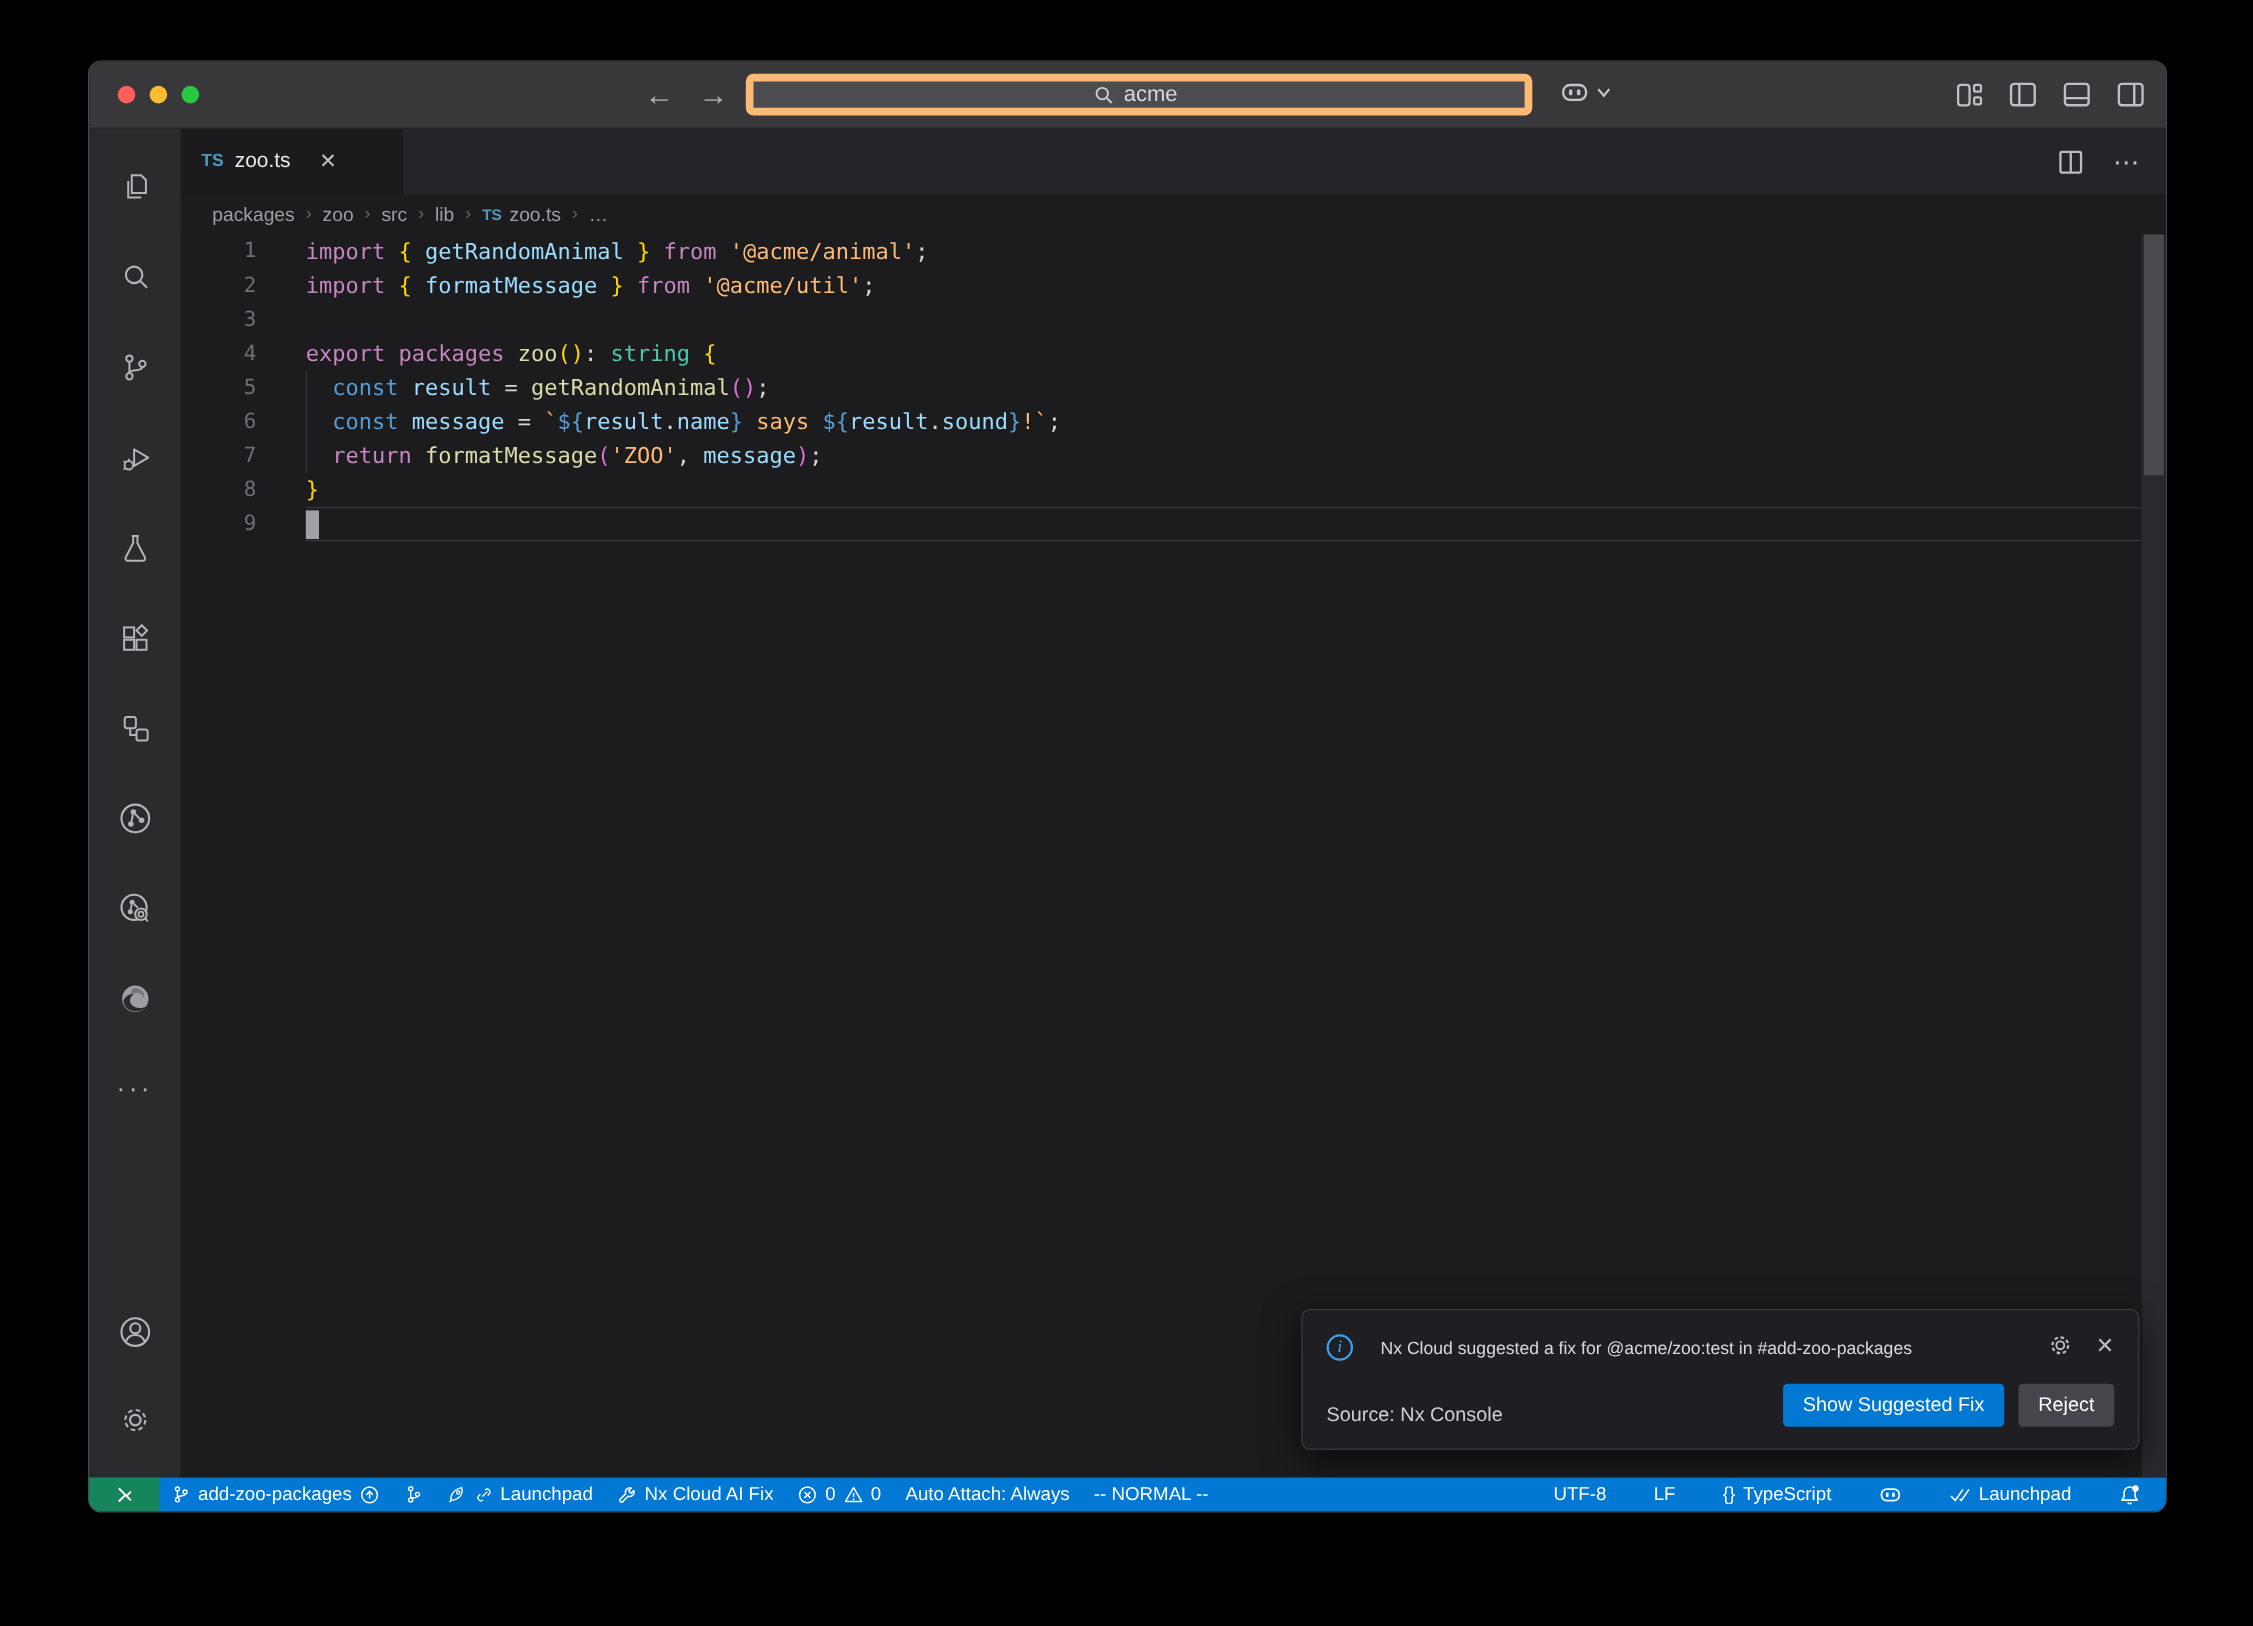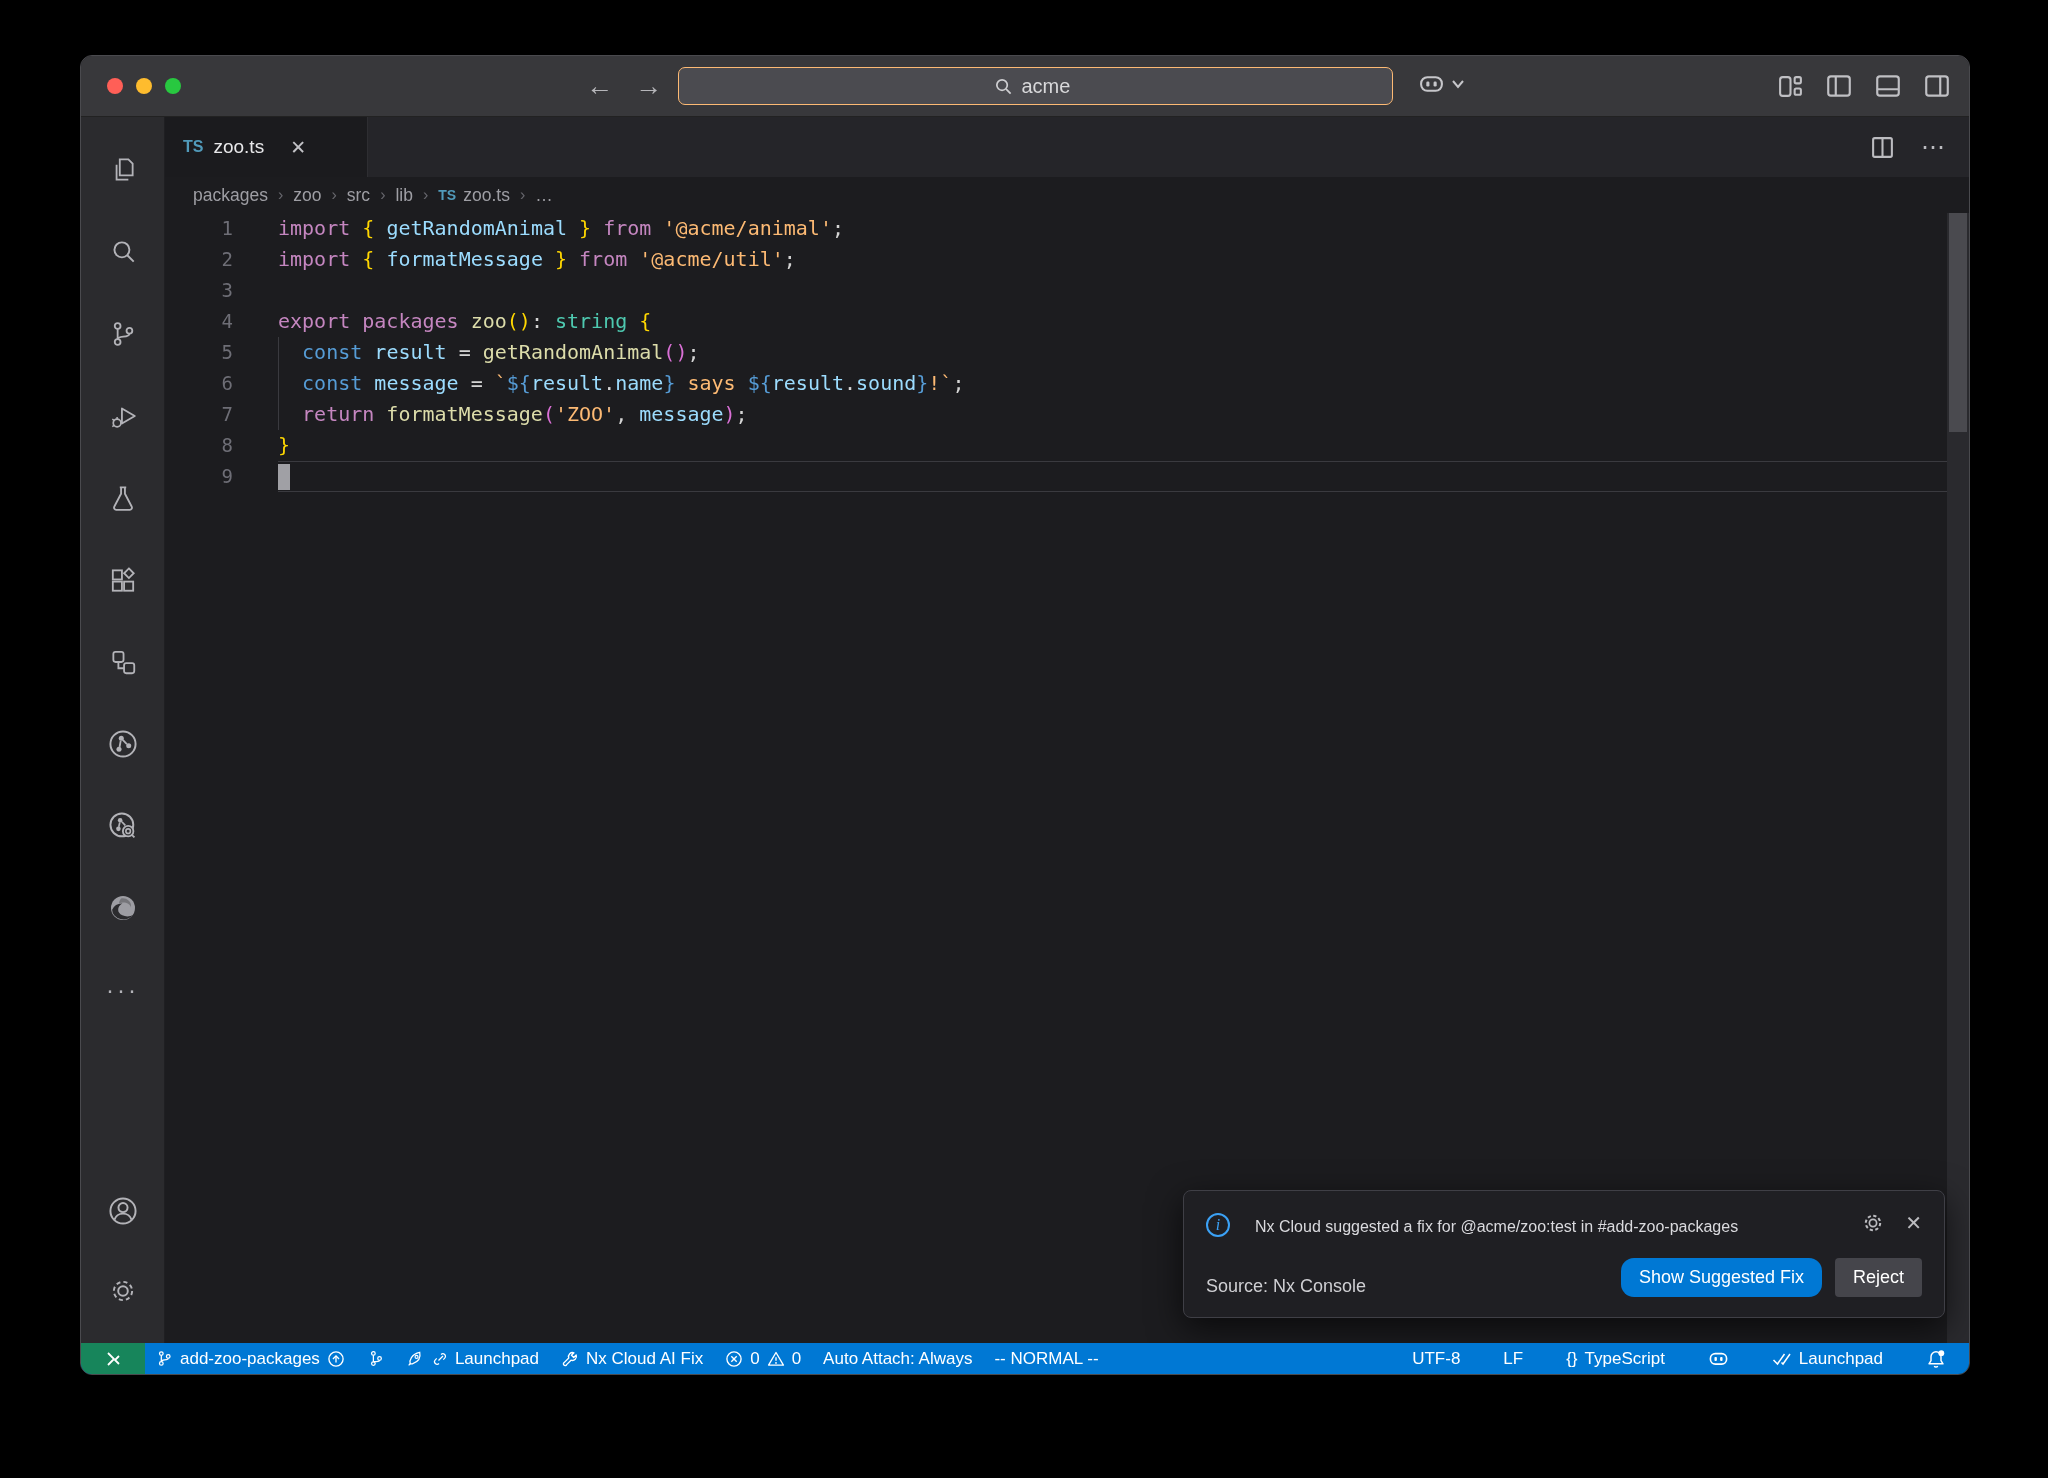--- a/index.html
+++ b/index.html
@@ -9,21 +9,21 @@
   #window{position:absolute;left:80px;top:55px;width:1890px;height:1320px;background:#1c1c1f;
     border-radius:12px;border:1px solid #4a4a4e;box-sizing:border-box;overflow:hidden;
     display:flex;flex-direction:column;box-shadow:0 20px 60px rgba(0,0,0,.8);}
   
   .titlebar{position:relative;height:60px;flex:0 0 60px;background:#38383b;border-bottom:1px solid #222;}
   .traffic{position:absolute;left:26px;top:22px;display:flex;gap:13px;}
   .traffic span{width:16px;height:16px;border-radius:50%;display:block;}
   .nav-arrows{position:absolute;left:505px;top:0;height:60px;display:flex;align-items:center;gap:22px;
     color:#b6b6ba;font-size:27px;}
   .searchbox{position:absolute;left:597px;top:11px;width:715px;height:38px;background:#4b4b50;
-    border:1px solid #fdba74;border-radius:7px;display:flex;align-items:center;justify-content:center;gap:9px;box-sizing:border-box;}
+    border:7px solid #fdba74;border-radius:7px;display:flex;align-items:center;justify-content:center;gap:9px;box-sizing:border-box;}
   .searchbox input{background:transparent;border:none;outline:none;color:#d8d8da;font-size:20px;width:56px;
     font-family:"Liberation Sans",sans-serif;padding:0;}
   .tb-copilot{position:absolute;left:1337px;top:14px;display:flex;align-items:center;gap:6px;color:#c6c6ca;}
   .tb-right{position:absolute;right:18px;top:16px;display:flex;gap:21px;align-items:center;}
   .icon-btn{display:flex;align-items:center;justify-content:center;cursor:default;}
   
   .main{flex:1;display:flex;min-height:0;}
   .activitybar{width:84px;flex:0 0 84px;background:#2b2b2e;border-right:1px solid #1f1f22;position:relative;
     display:flex;flex-direction:column;align-items:center;padding-top:12px;box-sizing:border-box;}
   .ab-slot{height:82px;display:flex;align-items:center;justify-content:center;width:100%;color:#b3b3b8;}
@@ -68,21 +68,21 @@
     display:flex;align-items:center;justify-content:center;font-family:"Liberation Serif",serif;
     font-style:italic;font-size:16px;flex:0 0 24px;margin-top:2px;box-sizing:border-box;}
   .toast-msg{width:540px;margin-left:25px;color:#dadade;font-size:16px;line-height:1.95;}
   .toast-head-icons{margin-left:auto;display:flex;gap:20px;color:#bcbcc0;align-items:center;}
   .toast-close{font-size:20px;color:#bcbcc0;}
   .toast-foot{display:flex;align-items:flex-end;margin-top:16px;gap:46px;}
   .toast-source{color:#cfcfd3;font-size:18px;}
   .toast-btns{margin-left:auto;display:flex;gap:13px;}
   .btn{font-size:18px;padding:9px 18px;border-radius:4px;border:none;color:#fff;
     font-family:"Liberation Sans",sans-serif;}
-  .btn.primary{background:#0078d4;border-radius:13px;}
+  .btn.primary{background:#0078d4;}
   .btn.secondary{background:#45454b;}
   
   .statusbar{height:31px;flex:0 0 31px;background:#0078d4;display:flex;align-items:center;color:#fff;
     font-size:17px;}
   .remote{width:64px;height:31px;background:#17855b;display:flex;align-items:center;justify-content:center;flex:0 0 64px;}
   .sb-left{display:flex;align-items:center;height:100%;}
   .sb-right{margin-left:auto;display:flex;align-items:center;height:100%;padding-right:12px;gap:21px;}
   .sb-item{display:flex;align-items:center;gap:7px;padding:0 11px;height:100%;white-space:nowrap;}
   .sb-item svg{flex:0 0 auto;}
   .bell-wrap{position:relative;display:flex;}

